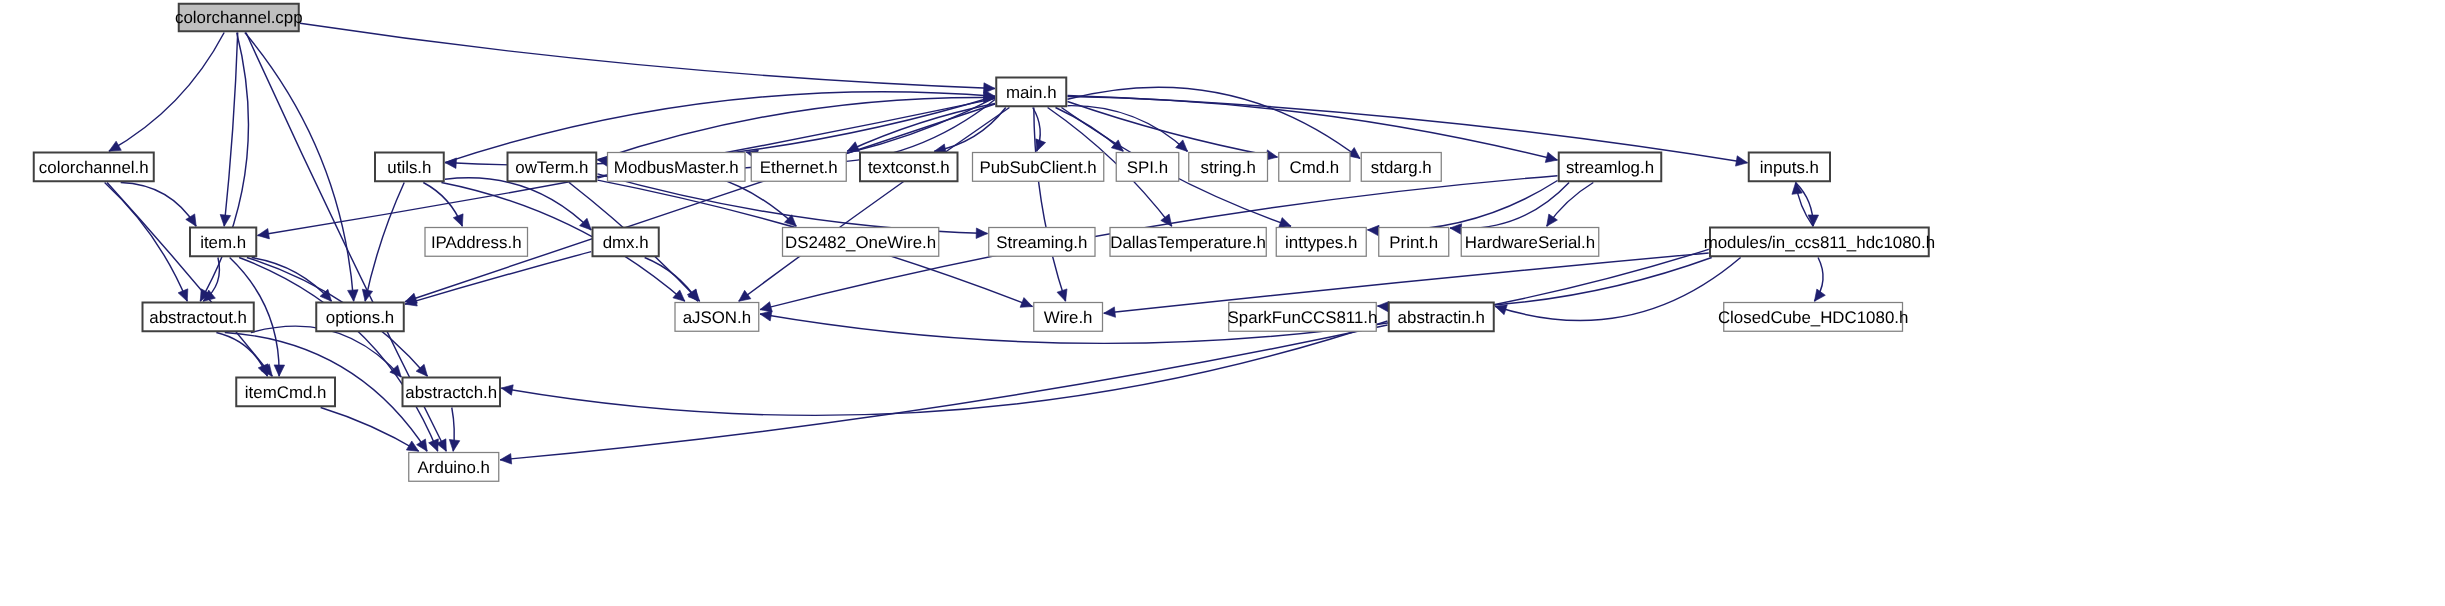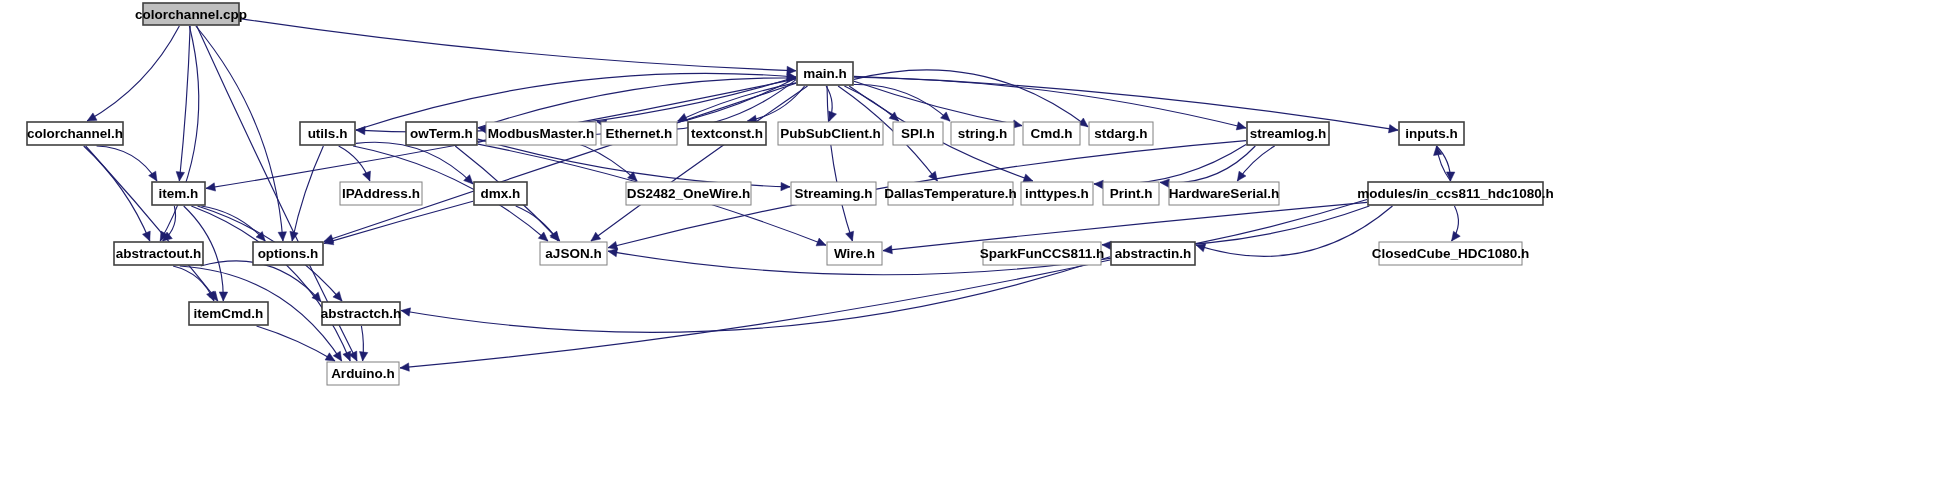--- a/index.html
+++ b/index.html
@@ -9,21 +9,20 @@
   }
   body {
     font-family: "Liberation Sans", sans-serif;
   }
   #graph-wrap {
     position: relative;
     width: 1956px;
     height: 485px;
     overflow: hidden;
     background: #ffffff;
-    font-weight: bold;
   }
   svg#graph {
     display: block;
     width: 1956px;
     height: 485px;
   }
   .node-rect {
     fill: #ffffff;
     stroke: #808080;
     stroke-width: 1px;

